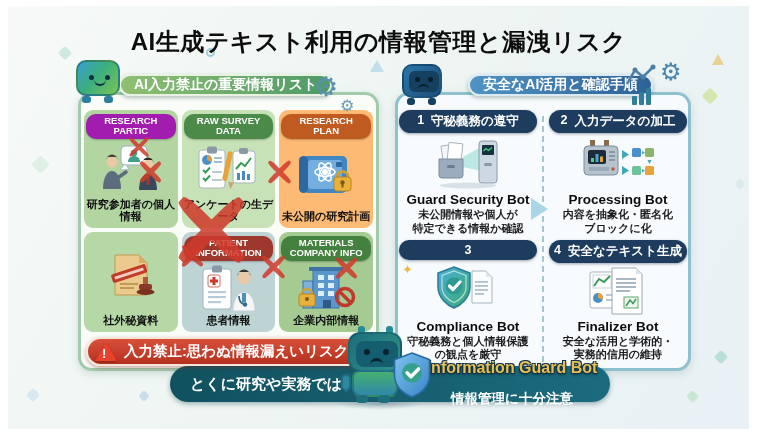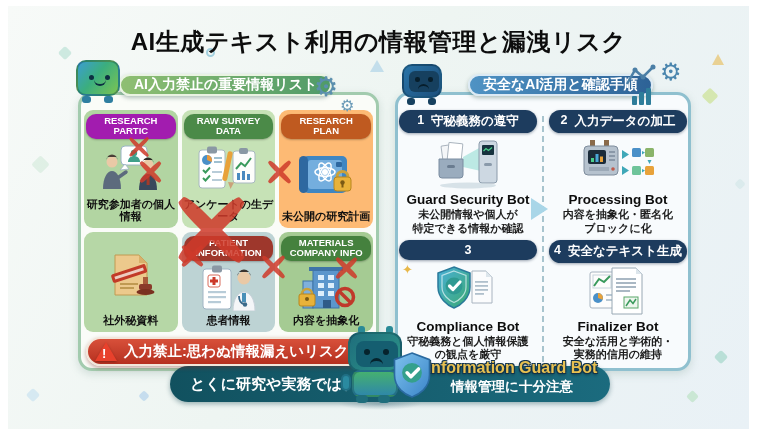--- a/index.html
+++ b/index.html
@@ -66,21 +66,21 @@
               border-top:11px solid transparent;border-bottom:11px solid transparent;border-left:17px solid #a9d6e8;}
   .sparkle{position:absolute;z-index:2;color:#e8b84a;font-size:13px;font-weight:bold;}
   
   .footerbar{position:absolute;left:170px;top:366px;width:440px;height:36px;z-index:1;border-radius:18px;
              background:linear-gradient(90deg,#11515f,#1b6b7e);display:flex;align-items:center;
              box-shadow:0 2px 5px rgba(20,70,80,.4);}
   .lead{color:#fff;font-weight:bold;font-size:15px;padding-left:20px;white-space:nowrap;}
   .fr{position:absolute;left:244px;top:-7px;width:196px;text-align:center;z-index:2;}
   .goldname{color:#e7c050;font-weight:bold;font-size:16px;white-space:nowrap;
             text-shadow:-1px -1px 0 #13334a,1px -1px 0 #13334a,-1px 1px 0 #13334a,1px 1px 0 #13334a,0 2px 3px rgba(0,0,0,.45);}
-  .caution{color:#fff;font-weight:bold;font-size:13.5px;margin-top:1px;white-space:nowrap;}
+  .caution{color:#fff;font-weight:bold;font-size:13.5px;margin-top:13px;white-space:nowrap;}
   .gear{position:absolute;z-index:3;color:#5b8fae;line-height:1;}
   .shadow-ellipse{position:absolute;background:radial-gradient(ellipse at center,rgba(40,90,110,.30),rgba(40,90,110,0) 70%);}
 </style>
 </head>
 <body>
 
 <div class="canvas">
   <div class="stage"></div>
 
   <div class="deco diamond" style="left:60px;top:48px;background:#bfe3d8;"></div>
@@ -240,21 +240,21 @@
           <rect x="23" y="26" width="6" height="5" fill="#ddeefb"></rect>
             <rect x="33" y="26" width="6" height="5" fill="#ddeefb"></rect>
           <rect x="28" y="35" width="8" height="8" fill="#2e5a88"></rect>
           <path d="M7 29a5 5 0 0 1 10 0" stroke="#caa23a" stroke-width="2.5" fill="none"></path>
           <rect x="4" y="29" width="16" height="12" rx="2" fill="#e8b23a" stroke="#b8861e"></rect>
           <circle cx="12" cy="34" r="2" fill="#7a5a14"></circle>
           <circle cx="50" cy="32" r="8.5" fill="none" stroke="#c0392b" stroke-width="3.5"></circle>
           <line x1="44.2" y1="26.2" x2="55.8" y2="37.8" stroke="#c0392b" stroke-width="3.5"></line>
         </svg>
       </span>
-      <span class="caption">内容を抽象化</span>
+      <span class="caption">企業内部情報</span>
     </div>
   </div>
 
   <div class="xmark" style="left:126px;top:134px;width:26px;height:26px;">
       <i></i>
       <i></i>
     </div>
   <div class="xmark" style="left:136px;top:158px;width:28px;height:28px;">
       <i></i>
       <i></i>

